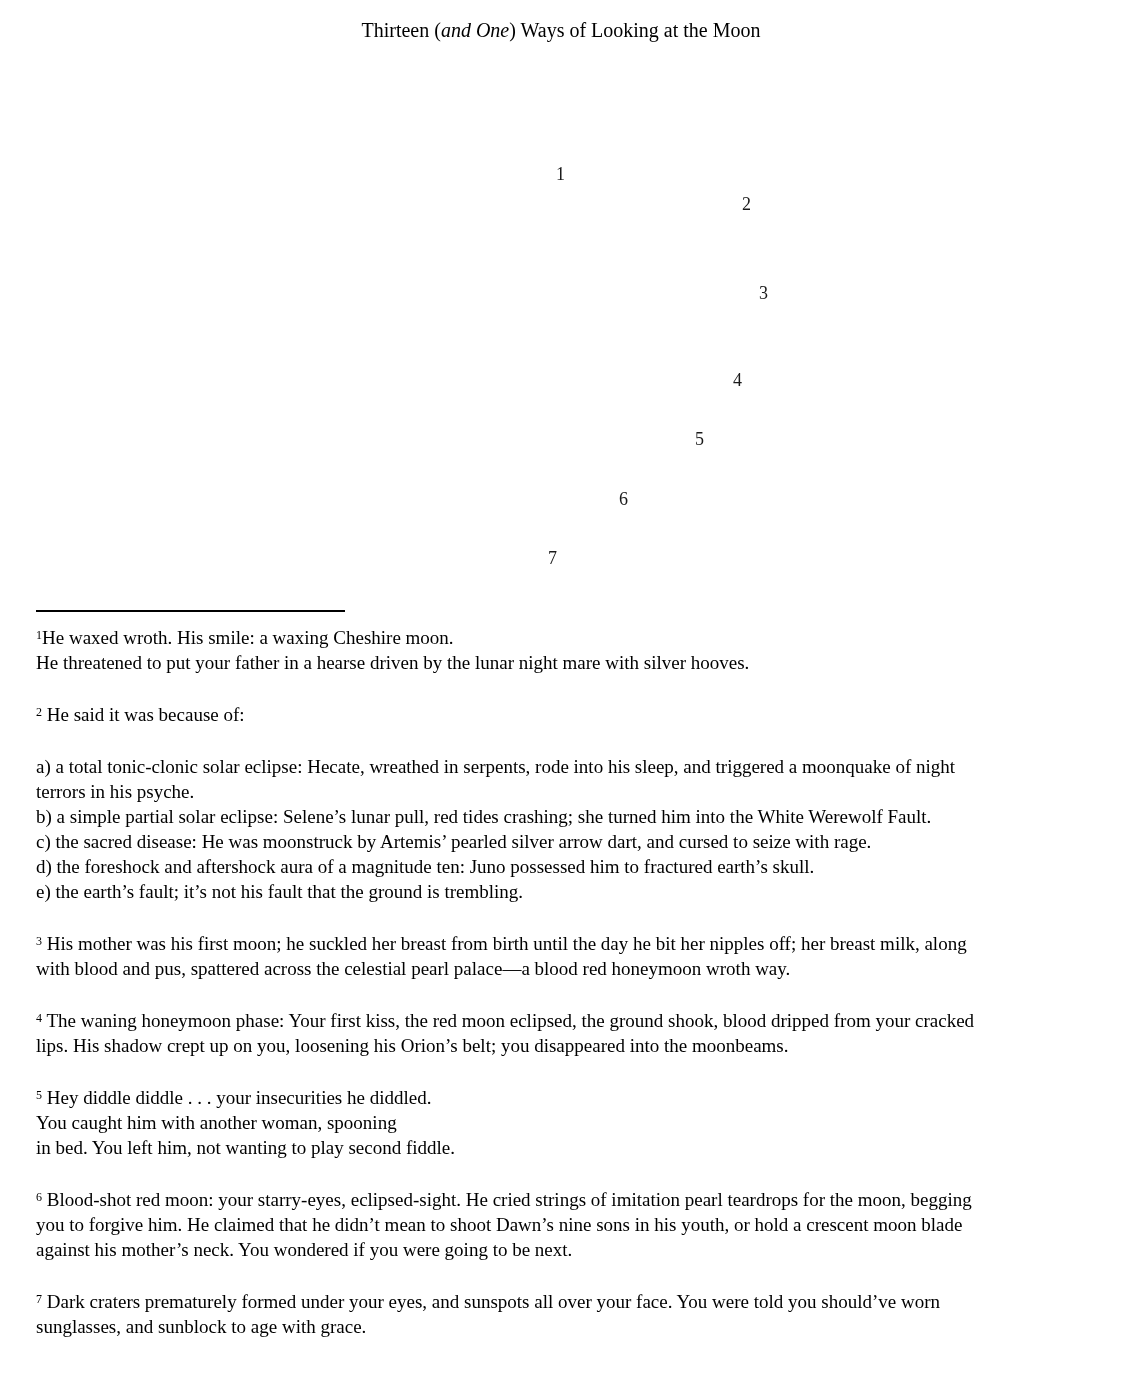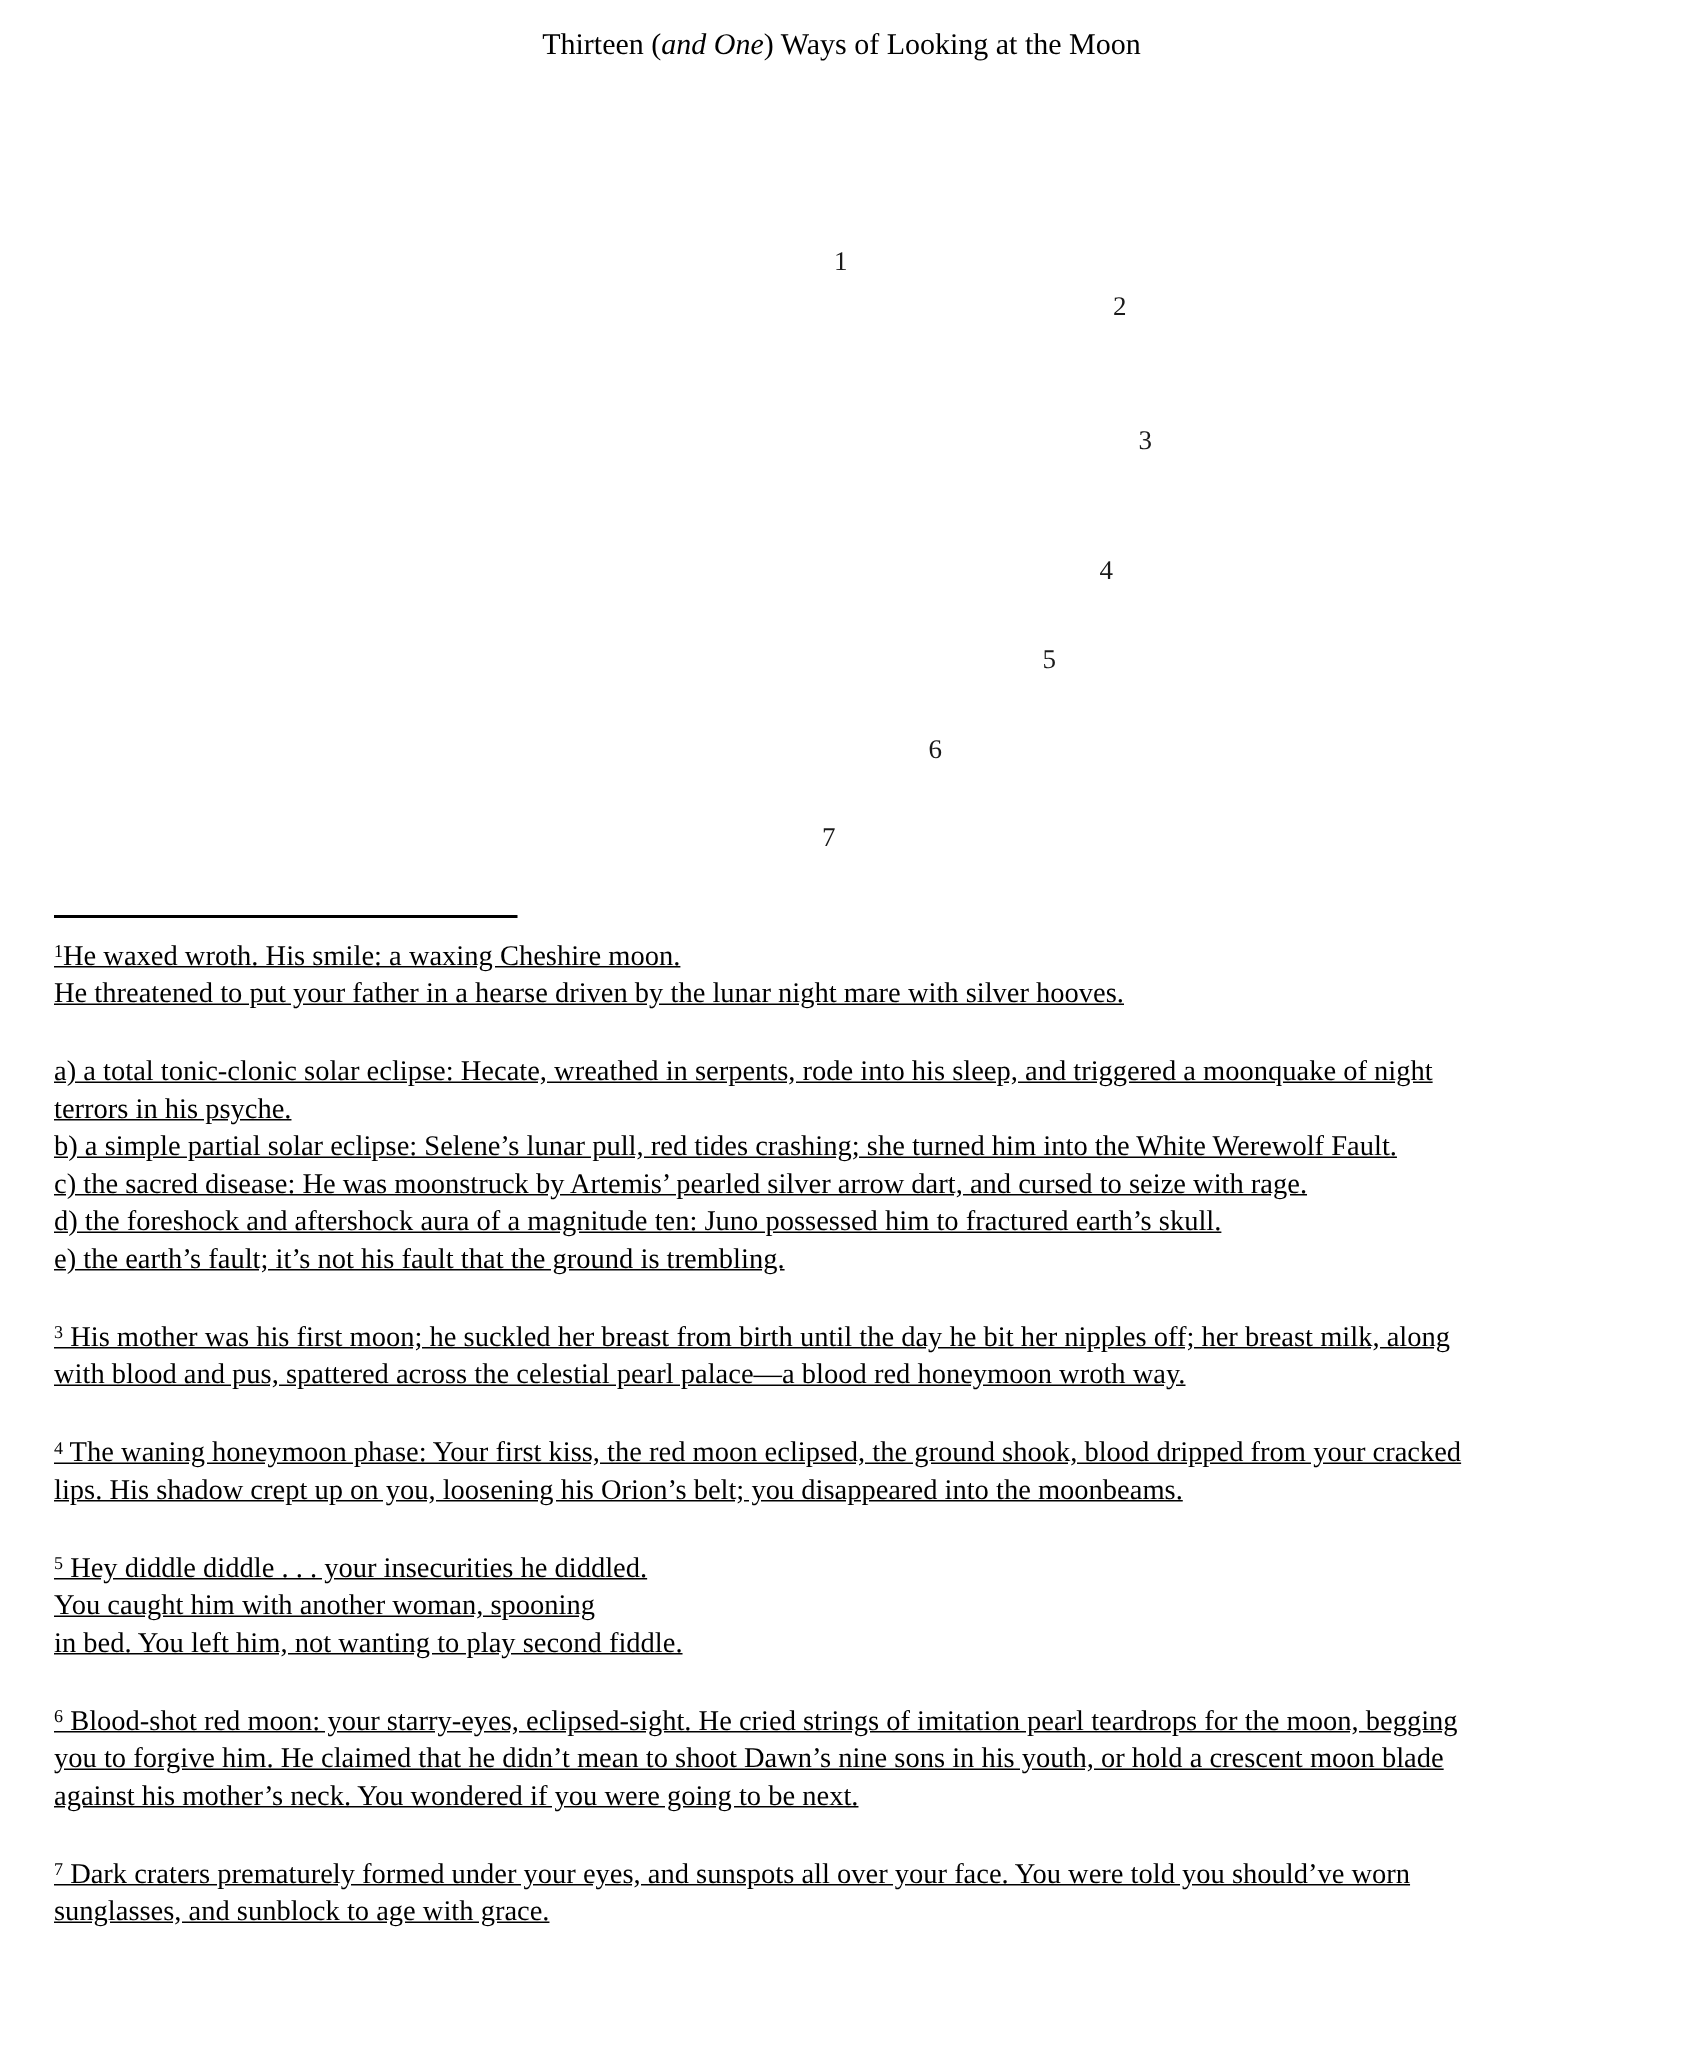--- a/index.html
+++ b/index.html
@@ -38,21 +38,21 @@
     background: #000000;
   }
   .footnotes {
     position: absolute;
     left: 36px;
     top: 625px;
     width: 1056px;
     font-size: 19px;
     line-height: 25px;
   }
-  .fn { margin: 0 0 27px 0; text-decoration: underline; }
+  .fn { margin: 0 0 27px 0; }
   .fn:last-child { margin-bottom: 0; }
   .fn-line { display: block; white-space: nowrap; }
   .fnmark {
     font-size: 12px;
     line-height: 0;
     vertical-align: 5px;
   }
 </style>
 </head>
 <body>
@@ -77,20 +77,23 @@
 
   <div class="separator"></div>
 
   <section class="footnotes">
 
     <p class="fn">
       <span class="fn-line"><sup class="fnmark">1</sup><span>He waxed wroth. His smile: a waxing Cheshire moon.</span></span>
       <span class="fn-line">He threatened to put your father in a hearse driven by the lunar night mare with silver hooves.</span>
     </p>
 
+    <p class="fn">
+      <span class="fn-line"><sup class="fnmark">2</sup><span> He said it was because of:</span></span>
+    </p>
 
     <p class="fn">
       <span class="fn-line">a) a total tonic-clonic solar eclipse: Hecate, wreathed in serpents, rode into his sleep, and triggered a moonquake of night</span>
       <span class="fn-line">terrors in his psyche.</span>
       <span class="fn-line">b) a simple partial solar eclipse: Selene’s lunar pull, red tides crashing; she turned him into the White Werewolf Fault.</span>
       <span class="fn-line">c) the sacred disease: He was moonstruck by Artemis’ pearled silver arrow dart, and cursed to seize with rage.</span>
       <span class="fn-line">d) the foreshock and aftershock aura of a magnitude ten: Juno possessed him to fractured earth’s skull.</span>
       <span class="fn-line">e) the earth’s fault; it’s not his fault that the ground is trembling.</span>
     </p>
 

